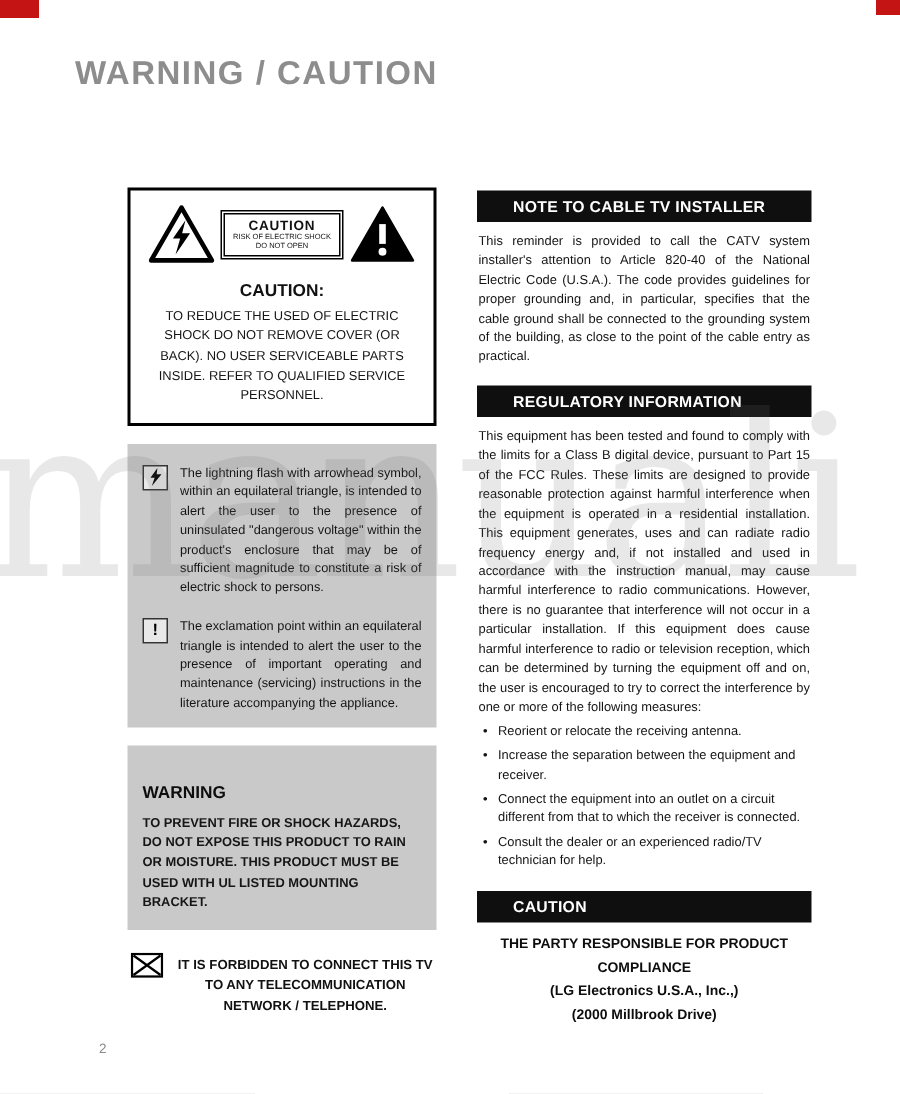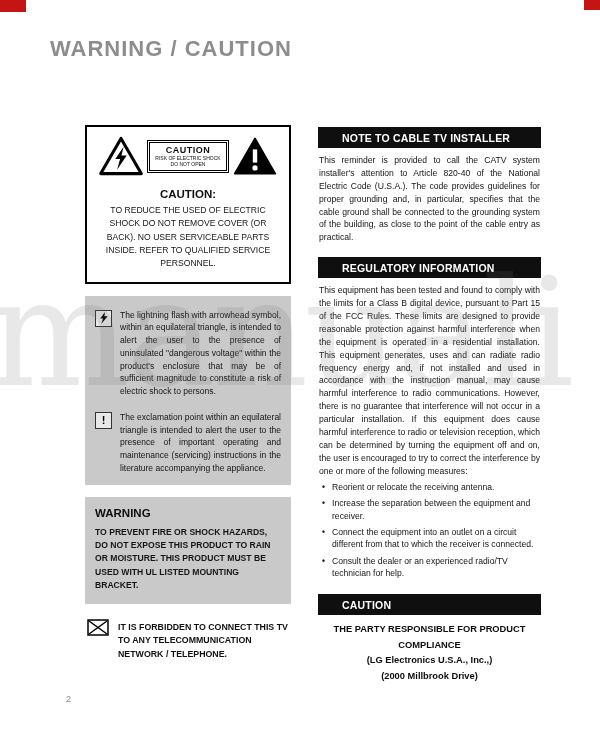--- a/index.html
+++ b/index.html
@@ -39,25 +39,25 @@
 
   .notes-panel{background:#c9c9c9;margin-top:12px;padding:13px 10px 10px;}
   .note{display:flex;gap:8px;margin-bottom:13px;}
   .note:last-child{margin-bottom:0;}
   .note-icon-box{flex:0 0 16px;padding-top:1px;}
   .note-icon-frame{width:15px;height:15px;border:1px solid #333;background:#e8e8e8;
     display:flex;align-items:center;justify-content:center;}
   .excl-glyph{font-weight:bold;font-size:11px;line-height:1;color:#000;}
   .note-text{font-size:8.5px;line-height:1.5;text-align:justify;color:#141414;}
 
-  .warning-panel{background:#c9c9c9;margin-top:12px;padding:8px 10px 12px;}
+  .warning-panel{background:#c9c9c9;margin-top:12px;padding:24px 10px 12px;}
   .warning-heading{font-weight:bold;font-size:11.5px;margin:2px 0 7px;color:#0d0d0d;}
   .warning-body{font-size:8.6px;font-weight:600;line-height:1.55;color:#161616;}
 
-  .telecom{display:flex;gap:9px;margin-top:15px;align-items:flex-start;padding:0 2px;}
+  .telecom{display:flex;gap:9px;margin-top:15px;align-items:flex-start;padding:0 2px;text-align:center;}
   .telecom-text{font-size:8.8px;font-weight:bold;line-height:1.5;padding-top:2px;}
 
   .page-number{position:absolute;left:66px;top:694px;font-size:9px;color:#8a8a8a;}
 
   
   .bar{
     background:#0f0f0f;color:#fff;font-weight:bold;font-size:10.5px;
     padding:5px 24px 4px;letter-spacing:0.2px;
   }
   .section-body{

